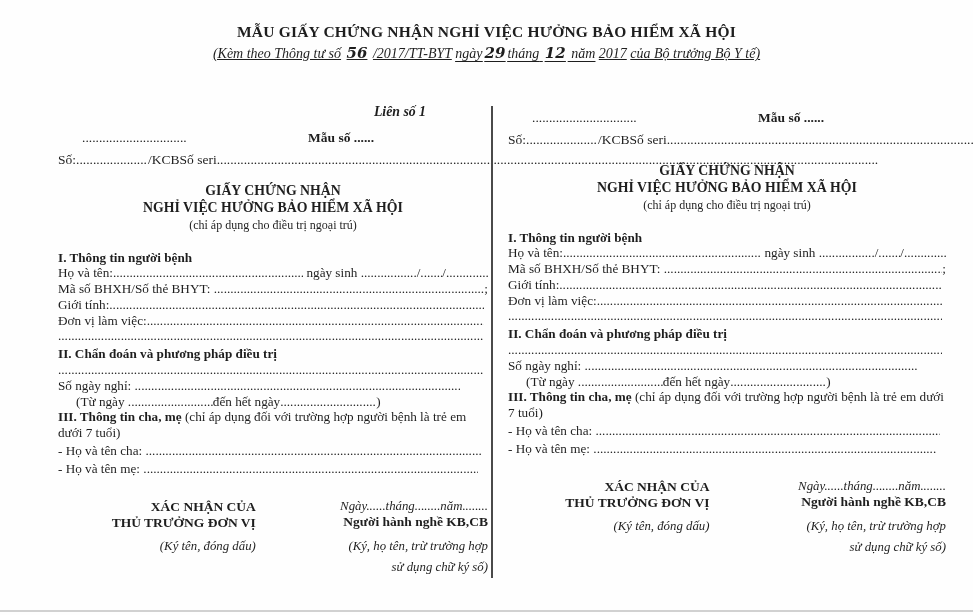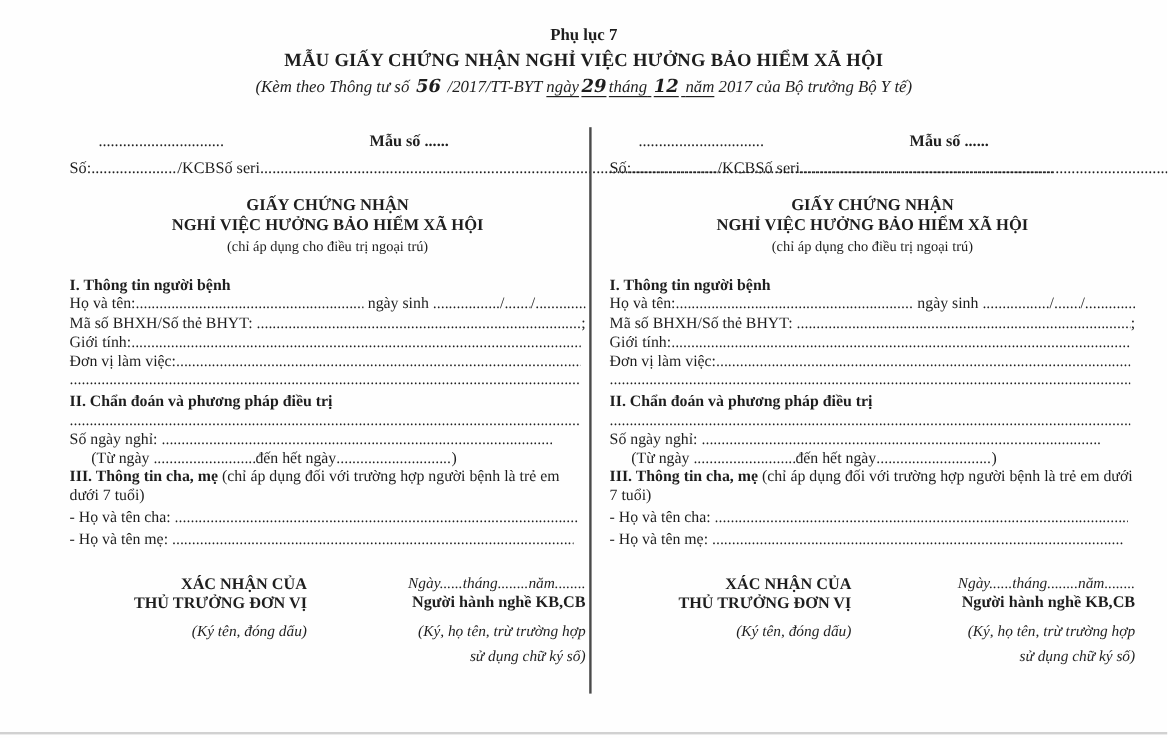--- a/index.html
+++ b/index.html
@@ -5,21 +5,21 @@
   html,body{margin:0;padding:0;background:#ffffff;}
   .page{
     position:relative;width:973px;height:615px;background:#fefefe;overflow:hidden;
     font-family:"Liberation Serif","DejaVu Serif",serif;color:#1e1e1e;
   }
   
   .hdr{position:absolute;top:20px;left:0;right:0;text-align:center;line-height:19px;}
   .appendix{font-weight:bold;font-size:14px;}
   .doc-title{font-weight:bold;font-size:15.5px;letter-spacing:.2px;margin-top:2px;text-align:center;}
   .doc-sub{font-style:italic;font-size:14px;margin-top:3px;}
-  .doc-sub span{display:inline;}
+  .doc-sub span{display:inline;text-decoration:underline;}
   .hand{font-family:"DejaVu Serif",serif;font-weight:bold;font-style:italic;
         display:inline-block;transform:rotate(-5deg) skewX(-10deg);font-size:15px;margin:0 2px;}
   .uline{text-decoration:underline;text-underline-offset:3px;}
   
   .cols{position:absolute;top:104px;left:58px;display:flex;}
   .col{width:430px;font-size:13.2px;line-height:15.8px;}
   .col.right{width:438px;padding-left:12px;}
   .vdiv{width:2px;background:#4a4a4a;height:472px;margin:2px 3px 0 3px;flex:none;}
   
   .lien{font-weight:bold;font-style:italic;font-size:13.8px;text-align:right;
@@ -54,35 +54,35 @@
   .sign .note2{line-height:21px;margin-top:5px;}
   
   .scanline{position:absolute;left:0;right:0;bottom:3px;height:2px;background:#bdbdbd;opacity:.7;}
 </style>
 </head>
 <body>
 
 <div class="page">
 
   <div class="hdr">
-    <div class="appendix">Phụ lục 7</div>
     <div class="doc-title">MẪU GIẤY CHỨNG NHẬN NGHỈ VIỆC HƯỞNG BẢO HIỂM XÃ HỘI</div>
     <div class="doc-sub">
       <span>(Kèm theo Thông tư số</span>
       <span class="hand">56</span>
       <span>/2017/TT-BYT</span>
       <span class="uline"><span>ngày</span><span class="hand">29</span><span>tháng</span> <span class="hand">12</span> <span>năm</span></span>
       <span>2017</span>
       <span>của Bộ trưởng Bộ Y tế)</span>
     </div>
   </div>
 
   <div class="cols">
 
     <div class="col">
+      <div class="lien">Liên số 1</div>
       <div class="srow">
         <div class="sl"><span class="orgdots">...............................</span></div>
         <div class="sr"><span class="bold">Mẫu số ......</span></div>
       </div>
       <div class="srow">
         <div class="sl"><span>Số:</span><span class="dotf" style="width:72px">....................................................................................................................................................................................................</span><span>/KCB</span></div>
         <div class="sr"><span>Số seri</span><span class="dgrow">....................................................................................................................................................................................................</span></div>
       </div>
 
       <div class="ctitle">

